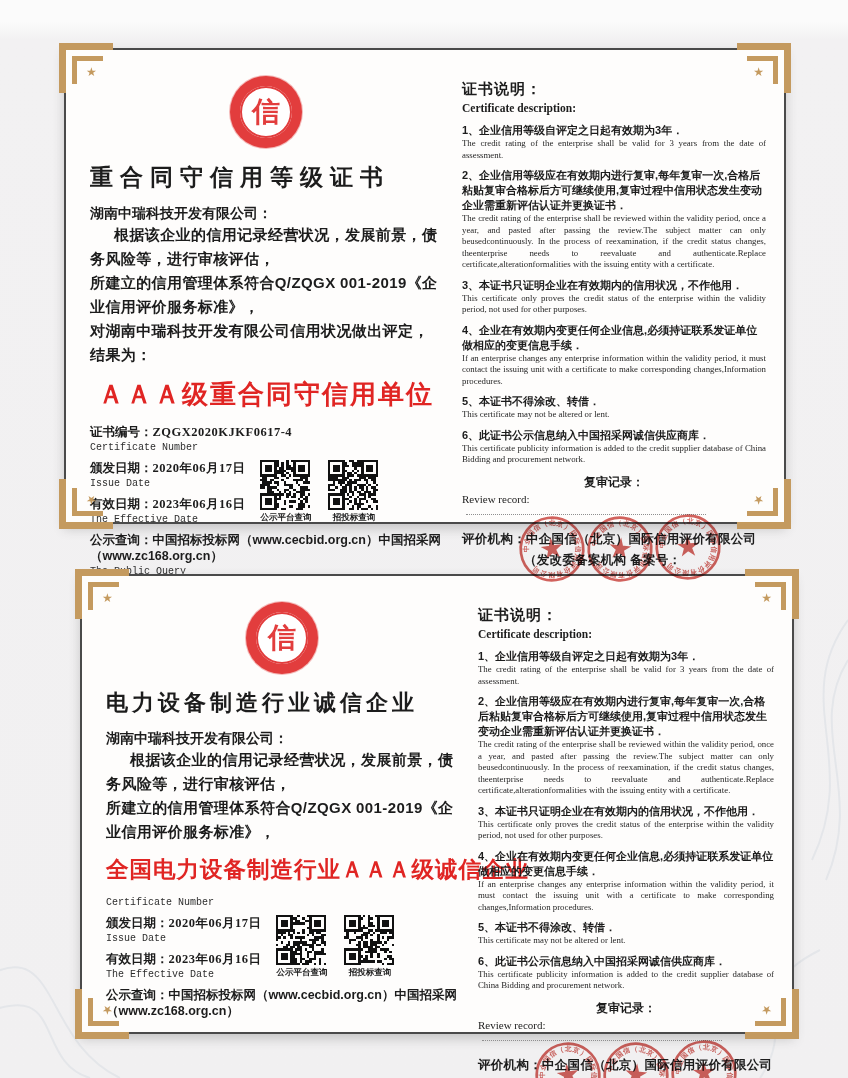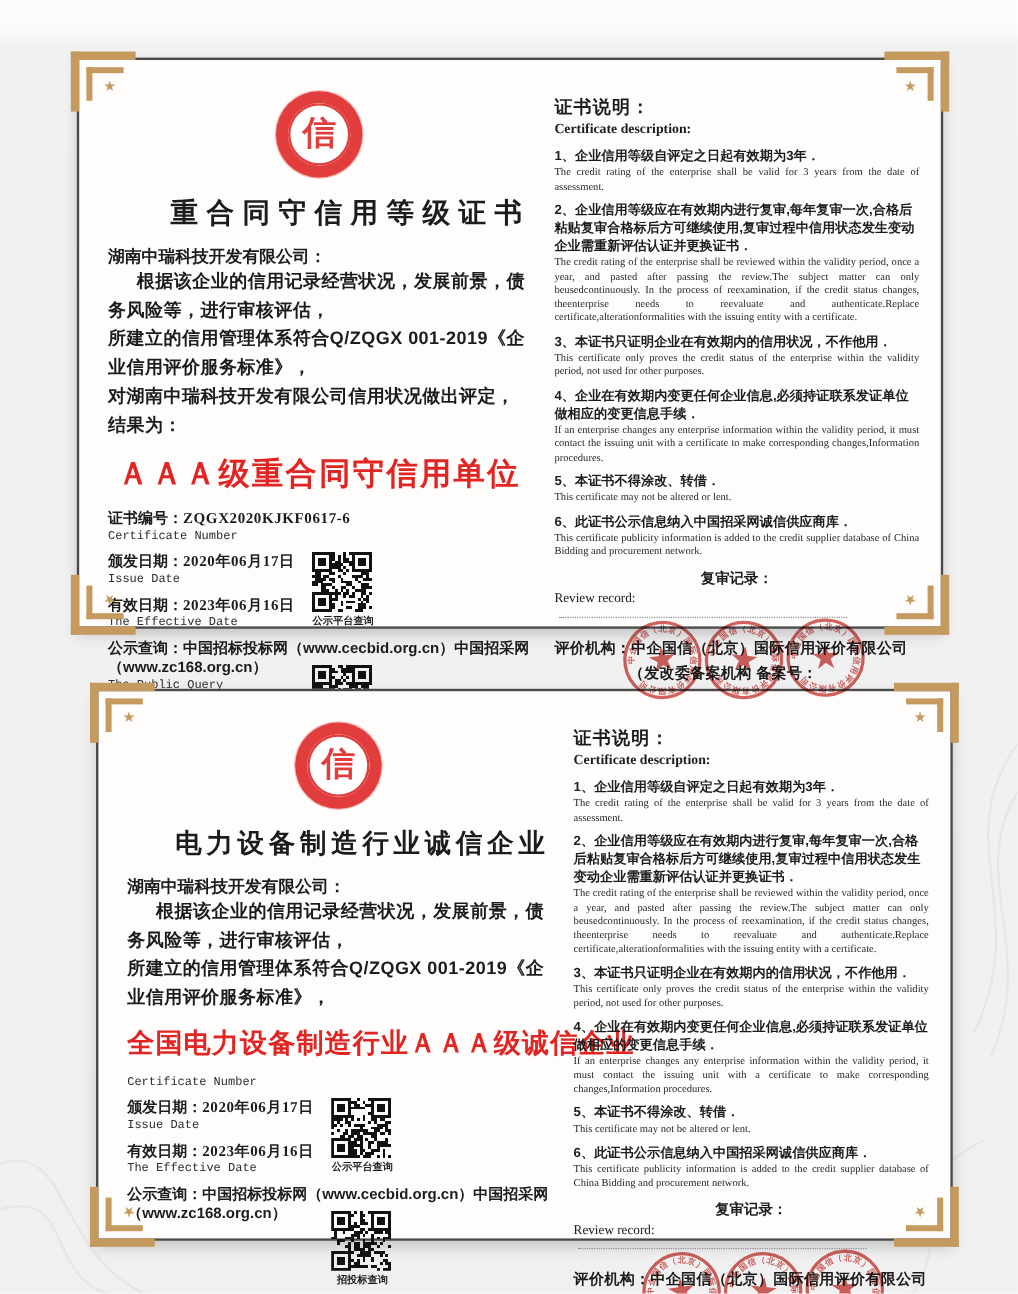--- a/index.html
+++ b/index.html
@@ -40,34 +40,34 @@
   .corner.br{right:-7px;bottom:-7px;transform:scale(-1,-1);}
 
   
   .seal{width:72px;height:72px;border-radius:50%;background:var(--sealred);
     margin:8px auto 0;display:flex;align-items:center;justify-content:center;
     box-shadow:0 0 0 1px rgba(226,61,61,.35);}
   .seal-inner{width:52px;height:52px;border-radius:50%;background:#fff;
     box-shadow:inset 0 0 0 2px var(--sealred);display:flex;align-items:center;justify-content:center;}
   .seal-char{font-family:"Liberation Serif",serif;font-weight:700;font-size:28px;color:var(--sealred);line-height:1;}
 
-  .cert-title{text-align:right;margin-top:14px;font-size:23px;font-weight:900;letter-spacing:7px;white-space:nowrap;}
+  .cert-title{text-align:left;margin-top:14px;font-size:23px;font-weight:900;letter-spacing:7px;white-space:nowrap;}
   #cert2 .cert-title{letter-spacing:4px;font-size:22px;}
   .company{margin-top:12px;font-size:14px;font-weight:800;}
   .body-line{font-size:15px;font-weight:700;line-height:24px;letter-spacing:.4px;}
   .body-indent{text-indent:24px;}
   .award{margin-top:10px;text-align:center;color:var(--red);font-weight:900;font-size:26px;letter-spacing:2px;white-space:nowrap;}
   #cert2 .award{font-size:22.5px;letter-spacing:1px;}
 
   .details{margin-top:12px;}
   .d-cn{font-size:12.5px;font-weight:800;line-height:16px;}
   .d-cn .val{font-family:"Liberation Serif",serif;font-weight:700;letter-spacing:.5px;}
   .d-en{font-family:Liberation Mono, monospace;font-size:10px;color:#2d2d2d;line-height:12px;margin:2px 0 6px;}
   .dates{position:relative;}
-  .qr-wrap{position:absolute;left:170px;top:0;display:flex;gap:30px;flex-direction:column;}
+  .qr-wrap{position:absolute;left:170px;top:0;display:flex;gap:16px;}
   .qr-item{width:52px;}
   .qr{width:50px;height:50px;}
   .qr-label{font-size:8.5px;font-weight:800;text-align:center;margin-top:2px;white-space:nowrap;}
 
   
   .desc-title-cn{font-size:15px;font-weight:900;letter-spacing:1px;}
   .desc-title-en{font-family:"Liberation Serif",serif;font-size:11.5px;font-weight:700;margin:3px 0 9px;}
   .item-cn{font-size:11px;font-weight:800;line-height:15px;}
   .item-en{font-family:"Liberation Serif",serif;font-size:8.8px;line-height:11.5px;color:#262626;margin:0 0 7px;text-align:justify;}
   .review{margin-top:8px;}
@@ -137,21 +137,21 @@
           </div>
       </div>
       <div class="cert-title">重合同守信用等级证书</div>
       <div class="company">湖南中瑞科技开发有限公司：</div>
       <div class="body-line body-indent">根据该企业的信用记录经营状况，发展前景，债务风险等，进行审核评估，</div>
       <div class="body-line">所建立的信用管理体系符合Q/ZQGX 001-2019《企业信用评价服务标准》，</div>
       <div class="body-line">对湖南中瑞科技开发有限公司信用状况做出评定，结果为：</div>
       <div class="award">ＡＡＡ级重合同守信用单位</div>
 
       <div class="details">
-        <div class="d-cn"><span>证书编号：</span><span class="val">ZQGX2020KJKF0617-6</span></div>
+        <div class="d-cn"><span>证书编号：</span><span class="val">ZQGX2020KJKF0617-4</span></div>
         <div class="d-en">Certificate Number</div>
 
         <div class="dates">
           <div class="d-cn"><span>颁发日期：</span><span class="val">2020年06月17日</span></div>
           <div class="d-en">Issue Date</div>
           <div class="d-cn"><span>有效日期：</span><span class="val">2023年06月16日</span></div>
           <div class="d-en">The Effective Date</div>
           <div class="qr-wrap">
             <div class="qr-item">
               <div class="qr qr-box"><svg viewBox="0 0 42 42" width="100%" height="100%" fill="#111" shape-rendering="crispEdges">

